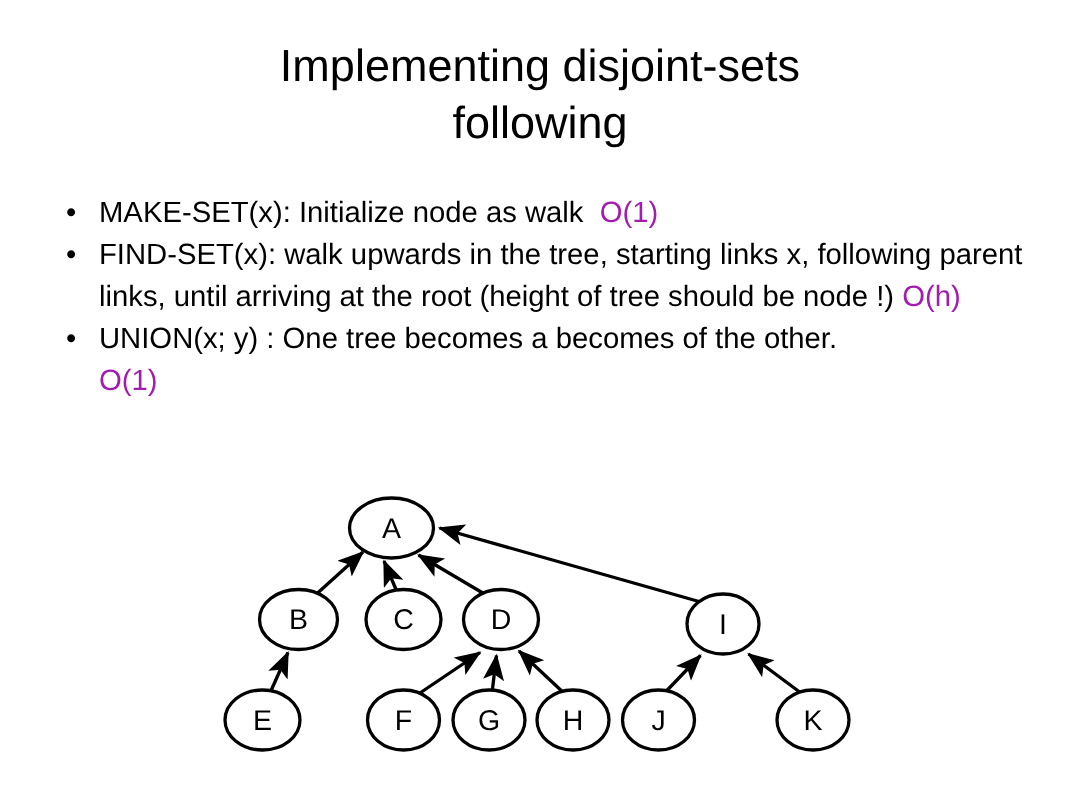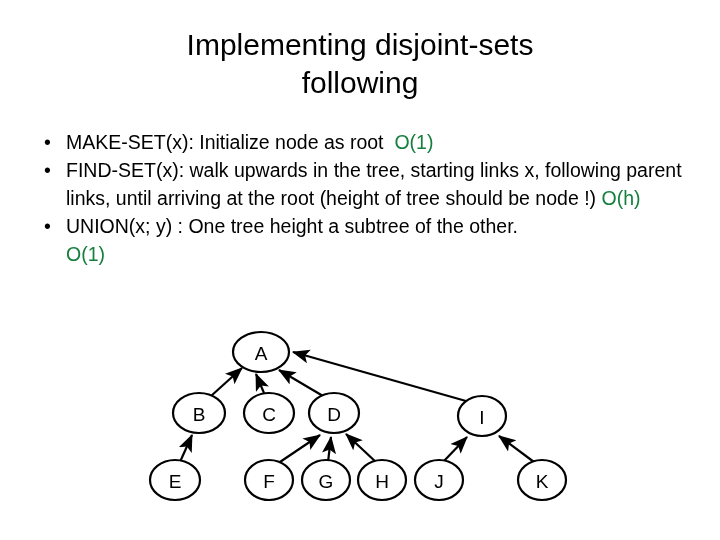--- a/index.html
+++ b/index.html
@@ -55,21 +55,21 @@
     color: #000;
   }
   .bullet .dot {
     position: absolute;
     left: 14px;
     top: 0;
     font-size: 19.5px;
     line-height: 28px;
   }
   .ital { }
-  .red  { color: #15803d; }
+  .red  { color: #a21caf; }
 
   
   #tree {
     position: absolute;
     left: 0;
     top: 325px;
     width: 720px;
     height: 215px;
   }
   #tree svg { display: block; }
@@ -99,35 +99,35 @@
 
   <div id="title-block">
     <div class="title-line">Implementing disjoint-sets</div>
     <div class="title-line">following</div>
   </div>
 
   <div id="body-block">
 
     <div class="bullet">
       <span class="dot">•</span>
-      <span>MAKE-SET(x): Initialize node as root</span><span>&nbsp;&nbsp;</span><span class="red">O(1)</span>
+      <span>MAKE-SET(x): Initialize node as walk</span><span>&nbsp;&nbsp;</span><span class="red">O(1)</span>
     </div>
 
     <div class="bullet">
       <span class="dot">•</span>
       <span>FIND-SET(x):  walk upwards in the tree, starting links x,</span>
       <span>following parent links, until arriving at the root </span>
       <span class="ital">(height of</span>
       <span class="ital">tree should be node !)</span>
       <span class="red">O(h)</span>
     </div>
 
     <div class="bullet">
       <span class="dot">•</span>
-      <span>UNION(x; y) : One tree height a subtree of the other.</span>
+      <span>UNION(x; y) : One tree becomes a becomes of the other.</span>
       <div class="red">O(1)</div>
     </div>
 
   </div>
 
   <div id="tree">
     <svg width="720" height="215" viewBox="0 325 720 215" xmlns="http://www.w3.org/2000/svg">
       <defs>
         <marker id="arrowhead" markerWidth="9" markerHeight="9" refX="7.5" refY="3.2" orient="auto" markerUnits="strokeWidth">
           <path d="M0,0 L8,3.2 L0,6.4 L1.8,3.2 z" fill="#000000"></path>

